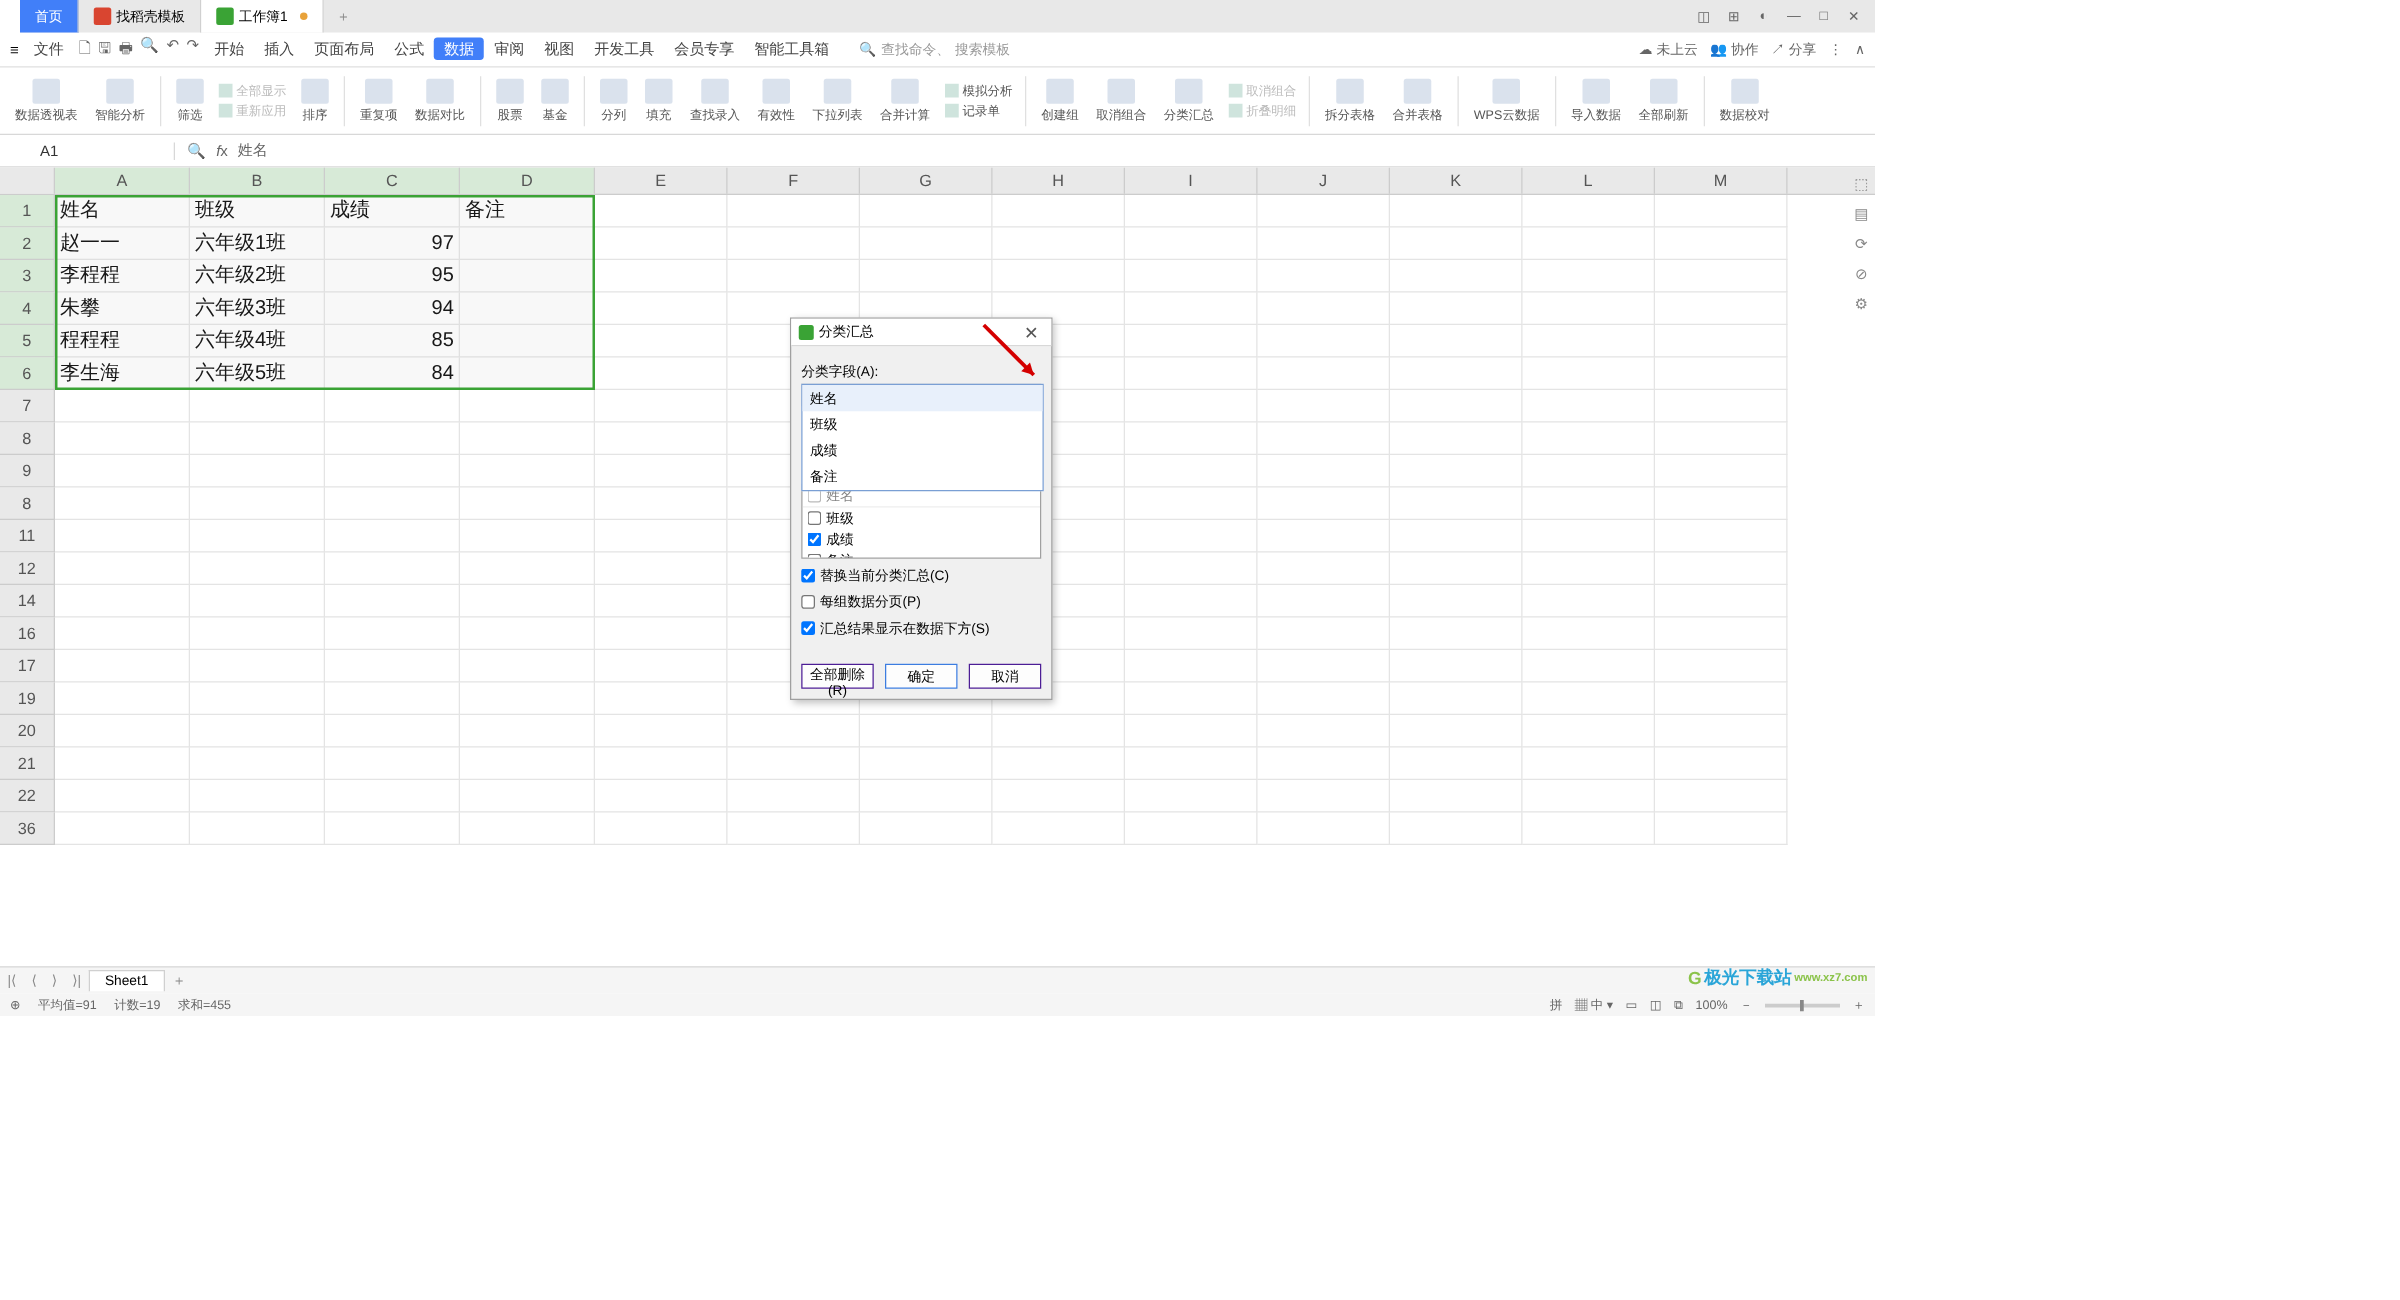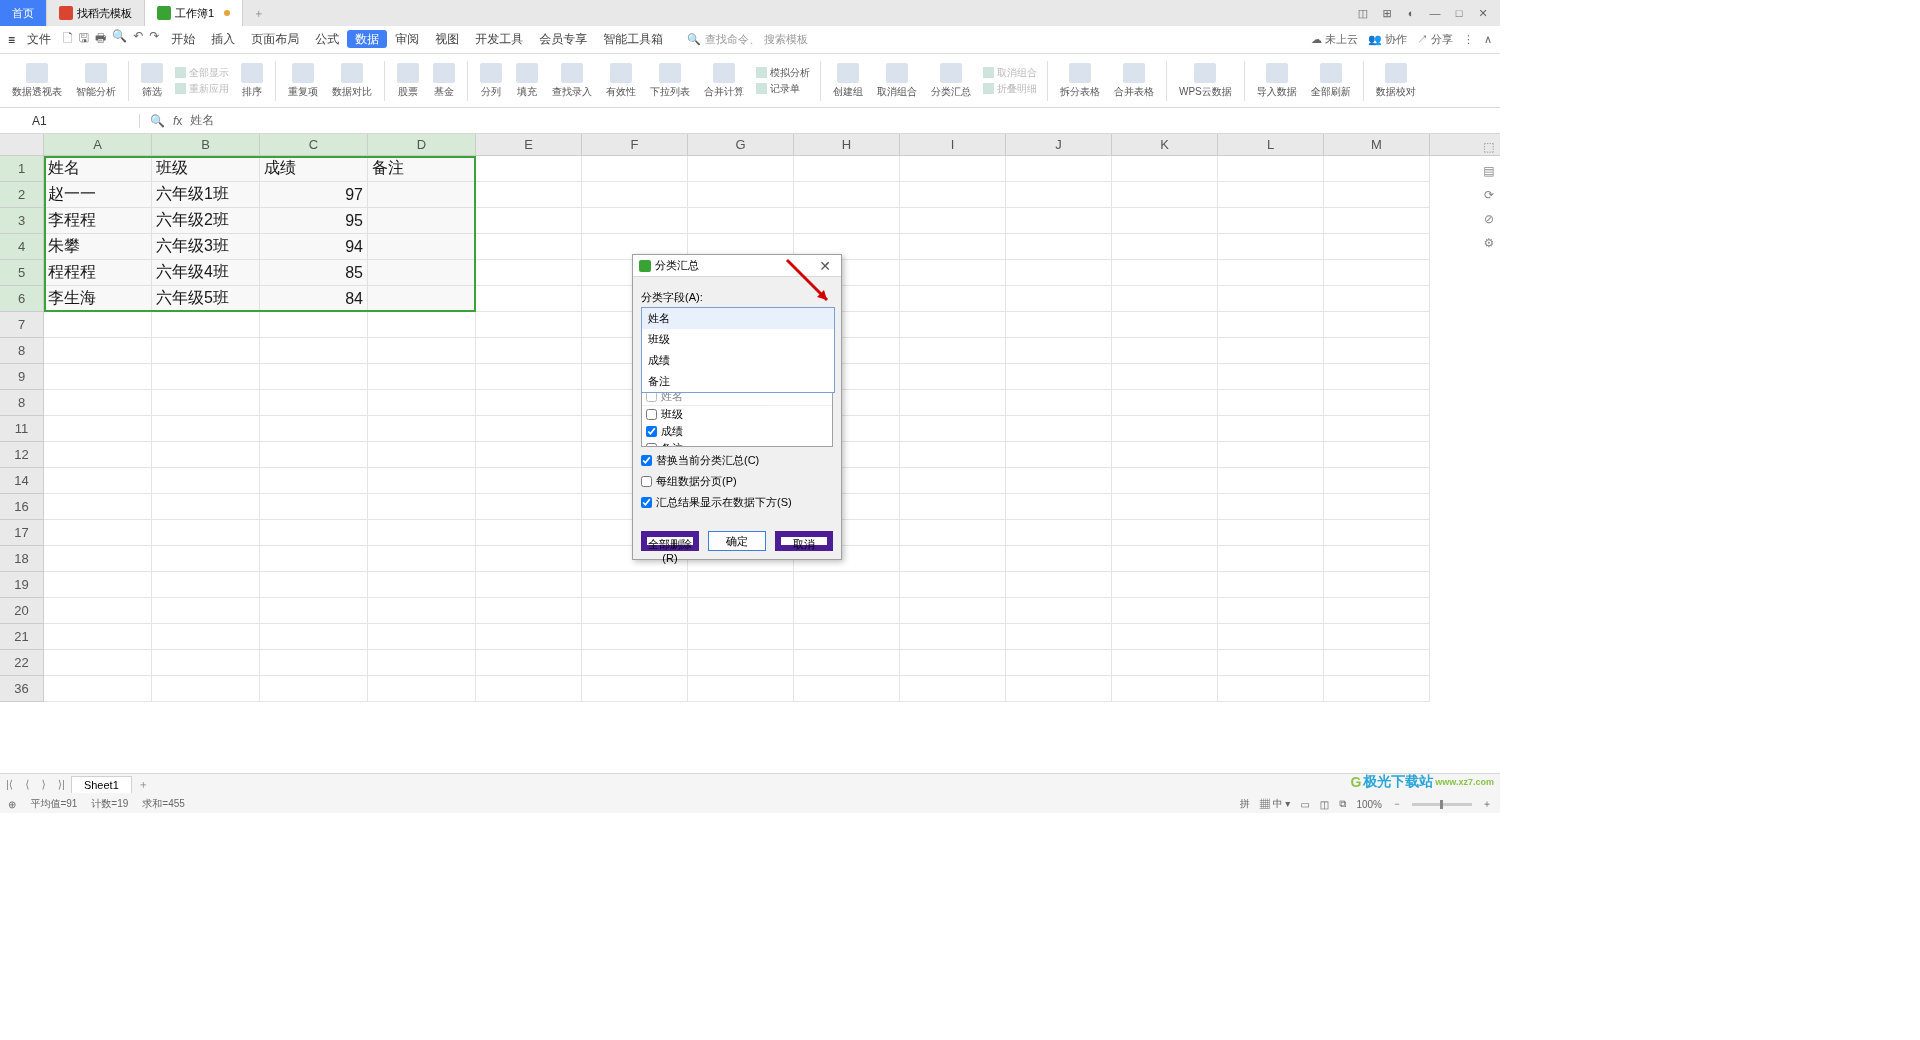--- a/index.html
+++ b/index.html
@@ -1,17 +1,17 @@
 <!DOCTYPE html>
 <html><head>
 <meta charset="utf-8">
 <style>
 * { box-sizing: border-box; margin: 0; padding: 0; font-family: "Microsoft YaHei", Arial, sans-serif; }
 body { background: #fff; overflow: hidden; width: 1500px; height: 813px; position: relative; }
-.titlebar { height: 26px; background: #e8e8e8; display: flex; align-items: stretch; font-size: 11px; }
+.titlebar { height: 26px; background: #e8e8e8; display: flex; align-items: stretch; font-size: 11px; margin-left: 16px; }
 .tab { padding: 0 12px; display: flex; align-items: center; gap: 4px; cursor: pointer; border-right: 1px solid #d0d0d0; }
 .tab.active { background: #417ff9; color: #fff; }
 .tab.doc-active { background: #fff; }
 .tabicon { width: 14px; height: 14px; display: inline-block; }
 .tabicon.red { background: #d94530; border-radius: 2px; }
 .tabicon.green { background: #3aa335; border-radius: 2px; }
 .dot-unsaved { width: 6px; height: 6px; background: #e8a23a; border-radius: 50%; margin-left: 6px; }
 .tab-add { padding: 0 10px; display: flex; align-items: center; color: #888; }
 .titlebar-right { margin-left: auto; display: flex; align-items: center; gap: 10px; padding-right: 10px; color: #666; }
 .win-btn { width: 14px; height: 14px; display: flex; align-items: center; justify-content: center; }
@@ -56,21 +56,21 @@
 .dlg-combo { height: 18px; border: 1px solid #a0a0a0; background: #fff; display: flex; align-items: center; padding: 0 4px; margin-top: 2px; position: relative; }
 .dlg-combo .dd { margin-left: auto; font-size: 9px; color: #555; }
 .dlg-dropdown { position: absolute; left: 8px; top: 52px; width: 194px; background: #fff; border: 1px solid #7a9fd4; z-index: 5; }
 .dlg-dropdown .opt { padding: 3px 6px; cursor: pointer; }
 .dlg-dropdown .opt.hl { background: #e8f0fb; }
 .dlg-list { border: 1px solid #a0a0a0; background: #fff; margin-top: 62px; height: 60px; overflow: hidden; }
 .dlg-list .li { display: flex; align-items: center; gap: 4px; padding: 1px 4px; }
 .dlg-list .li.partial { opacity: 0.5; border-bottom: 1px solid #ddd; }
 .dlg-chk { display: flex; align-items: center; gap: 4px; margin-top: 6px; }
 .dlg-btns { display: flex; gap: 6px; padding: 8px; justify-content: space-between; }
-.dlg-btn { width: 58px; height: 20px; border: 6px solid #4c1d95; background: #fdfdfd; font-size: 11px; cursor: pointer; }
+.dlg-btn { width: 58px; height: 20px; border: 1px solid #4c1d95; background: #fdfdfd; font-size: 11px; cursor: pointer; }
 .dlg-btn.ok { border: 1px solid #3c7de0; }
 .arrow-red { position: absolute; pointer-events: none; }
 .arrow-red svg { overflow: visible; }
 .watermark { position: absolute; right: 6px; bottom: 22px; font-size: 14px; color: #2aa5d8; font-weight: bold; display: flex; align-items: center; gap: 2px; }
 .watermark .sub { font-size: 9px; color: #8bc34a; }
 input[type=checkbox] { width: 11px; height: 11px; }
 </style>
 </head>
 <body>
 
@@ -517,36 +517,20 @@
         <div class="cell" style="width: 106px;"></div>
         <div class="cell" style="width: 106px;"></div>
         <div class="cell" style="width: 106px;"></div>
         <div class="cell" style="width: 106px;"></div>
         <div class="cell" style="width: 106px;"></div>
         <div class="cell" style="width: 106px;"></div>
         <div class="cell" style="width: 106px;"></div>
         <div class="cell" style="width: 106px;"></div>
       </div>
       <div class="row">
-        <div class="row-h">18</div>
-        <div class="cell" style="width: 108px;"></div>
-        <div class="cell" style="width: 108px;"></div>
-        <div class="cell" style="width: 108px;"></div>
-        <div class="cell" style="width: 108px;"></div>
-        <div class="cell" style="width: 106px;"></div>
-        <div class="cell" style="width: 106px;"></div>
-        <div class="cell" style="width: 106px;"></div>
-        <div class="cell" style="width: 106px;"></div>
-        <div class="cell" style="width: 106px;"></div>
-        <div class="cell" style="width: 106px;"></div>
-        <div class="cell" style="width: 106px;"></div>
-        <div class="cell" style="width: 106px;"></div>
-        <div class="cell" style="width: 106px;"></div>
-      </div>
-      <div class="row">
         <div class="row-h">19</div>
         <div class="cell" style="width: 108px;"></div>
         <div class="cell" style="width: 108px;"></div>
         <div class="cell" style="width: 108px;"></div>
         <div class="cell" style="width: 108px;"></div>
         <div class="cell" style="width: 106px;"></div>
         <div class="cell" style="width: 106px;"></div>
         <div class="cell" style="width: 106px;"></div>
         <div class="cell" style="width: 106px;"></div>
         <div class="cell" style="width: 106px;"></div>

